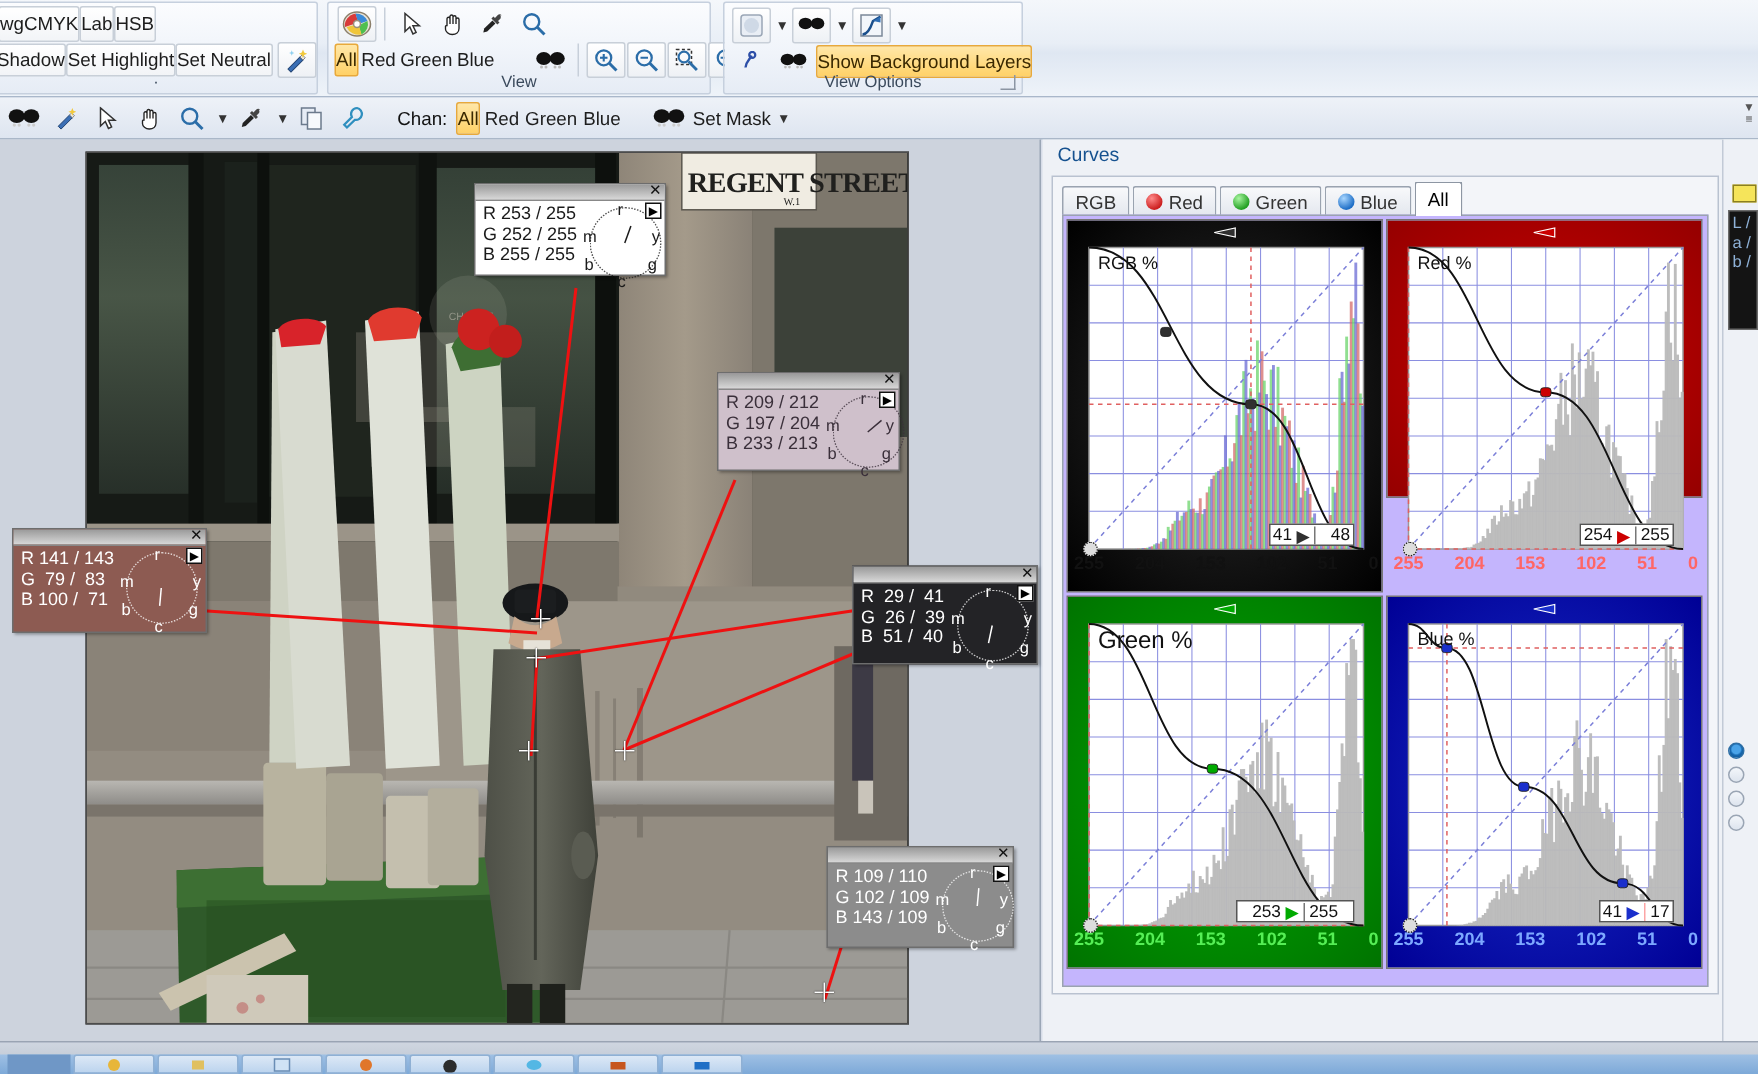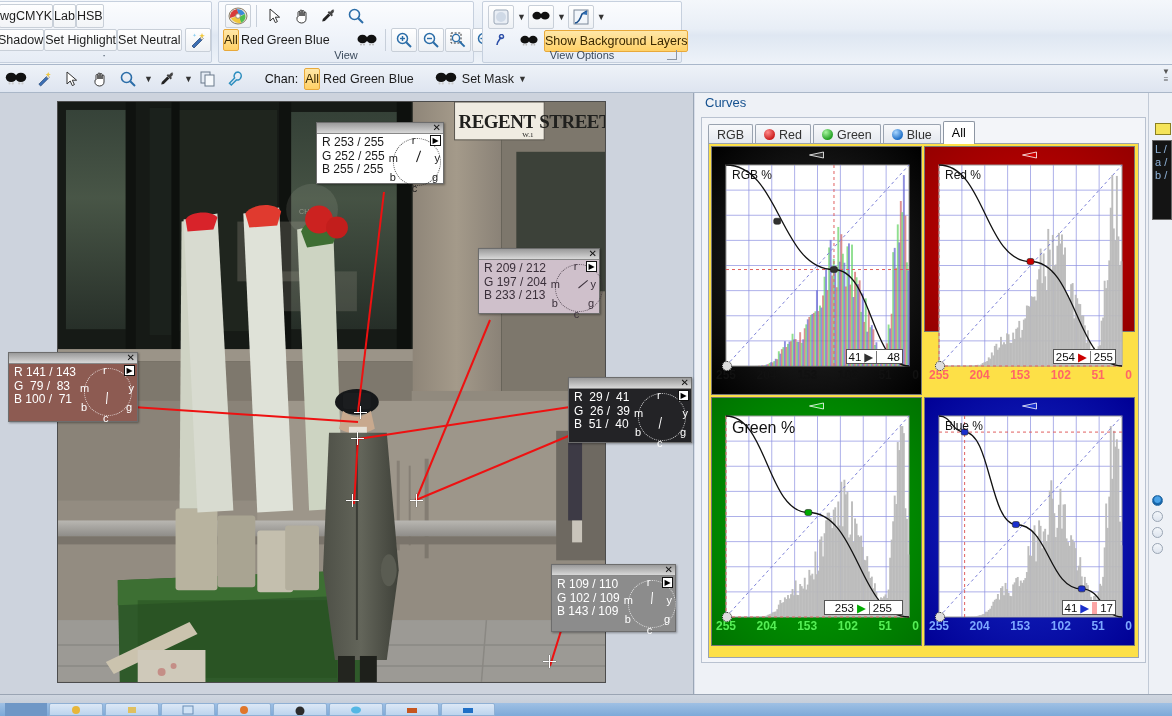--- a/index.html
+++ b/index.html
@@ -104,21 +104,21 @@
     font-size:12.5px; color:#333; margin-right:2px; cursor:pointer;
     border-radius:2px 2px 0 0;
   }
   .tab.active {
     height:23px; background:#ffffff; color:#000;
     border-color:#8d96a3; position:relative; z-index:3;
   }
   .dot { width:11px; height:11px; border-radius:50%; display:inline-block; }
   .tab-pane {
     position:absolute; left:6px; top:25px; width:431px; height:515px;
-    background:#fde047; border:1px solid #9aa3b0;
+    background:#c4b5fd; border:1px solid #9aa3b0;
   }
   .curvepanel { position:absolute; border:1px solid #777; }
 
   
   .readout {
     position:absolute; border:1px solid #6d6d6d;
     font-family: "Liberation Sans", sans-serif;
     box-shadow: 1px 1px 2px rgba(0,0,0,.35);
   }
   .readout .titlebar {
@@ -1343,21 +1343,21 @@
               <line x1="39.620000000000005" y1="18" x2="39.620000000000005" y2="219" stroke="#e06060" stroke-width="1" stroke-dasharray="3 3"></line>
               <line x1="14" y1="34.07999999999999" x2="197" y2="34.07999999999999" stroke="#e06060" stroke-width="1" stroke-dasharray="3 3"></line>
               <line x1="14" y1="219" x2="197" y2="18" stroke="#7b7fd8" stroke-width="1" stroke-dasharray="3 3" transform="translate(0,0)"></line>
               <path d="M197.0 219.0 C176.9 219.0, 176.9 190.9, 156.7 190.9 C123.8 190.9, 123.8 126.5, 90.9 126.5 C65.2 126.5, 65.2 34.1, 39.6 34.1 C26.8 34.1, 26.8 18.0, 14.0 18.0" fill="none" stroke="#111" stroke-width="1.3"></path>
               <rect x="153.24" y="187.85999999999999" width="7" height="6" rx="2" fill="#1a2fcc" stroke="#222" stroke-width=".6"></rect>
               <rect x="87.36000000000001" y="123.54" width="7" height="6" rx="2" fill="#1a2fcc" stroke="#222" stroke-width=".6"></rect>
               <rect x="36.120000000000005" y="31.07999999999999" width="7" height="6" rx="2" fill="#1a2fcc" stroke="#222" stroke-width=".6"></rect>
             </svg><div style="position: absolute; left: 20px; top: 21px; font-size: 12px; color: rgb(17, 17, 17); background: transparent;">Blue %</div><div style="position: absolute; right: 18px; top: 202px; height: 15px; display: flex; align-items: center; background: rgb(255, 255, 255); border: 1px solid rgb(85, 85, 85); font-size: 11.5px; color: rgb(17, 17, 17); padding: 0px 2px;">
               <span>41</span>
               <span style="margin:0 3px;color:#1a2fcc">▶</span>
-              <span style="border-left:5px solid #fca5a5;padding-left:3px;">17</span>
+              <span style="border-left:1px solid #fca5a5;padding-left:3px;">17</span>
             </div><div style="position: absolute; left: 4px; top: 221px; width: 203px; display: flex; justify-content: space-between; font-size: 12px; font-weight: bold; color: rgb(125, 168, 255);">
               <span>255</span>
               <span>204</span>
               <span>153</span>
               <span>102</span>
               <span>51</span>
               <span>0</span>
             </div><div style="position: absolute; left: 10px; top: 214px; width: 10px; height: 10px; border: 1px dotted rgb(34, 34, 34); border-radius: 50%; background: rgb(221, 221, 221);"></div></div>
         </div>
     </div>

